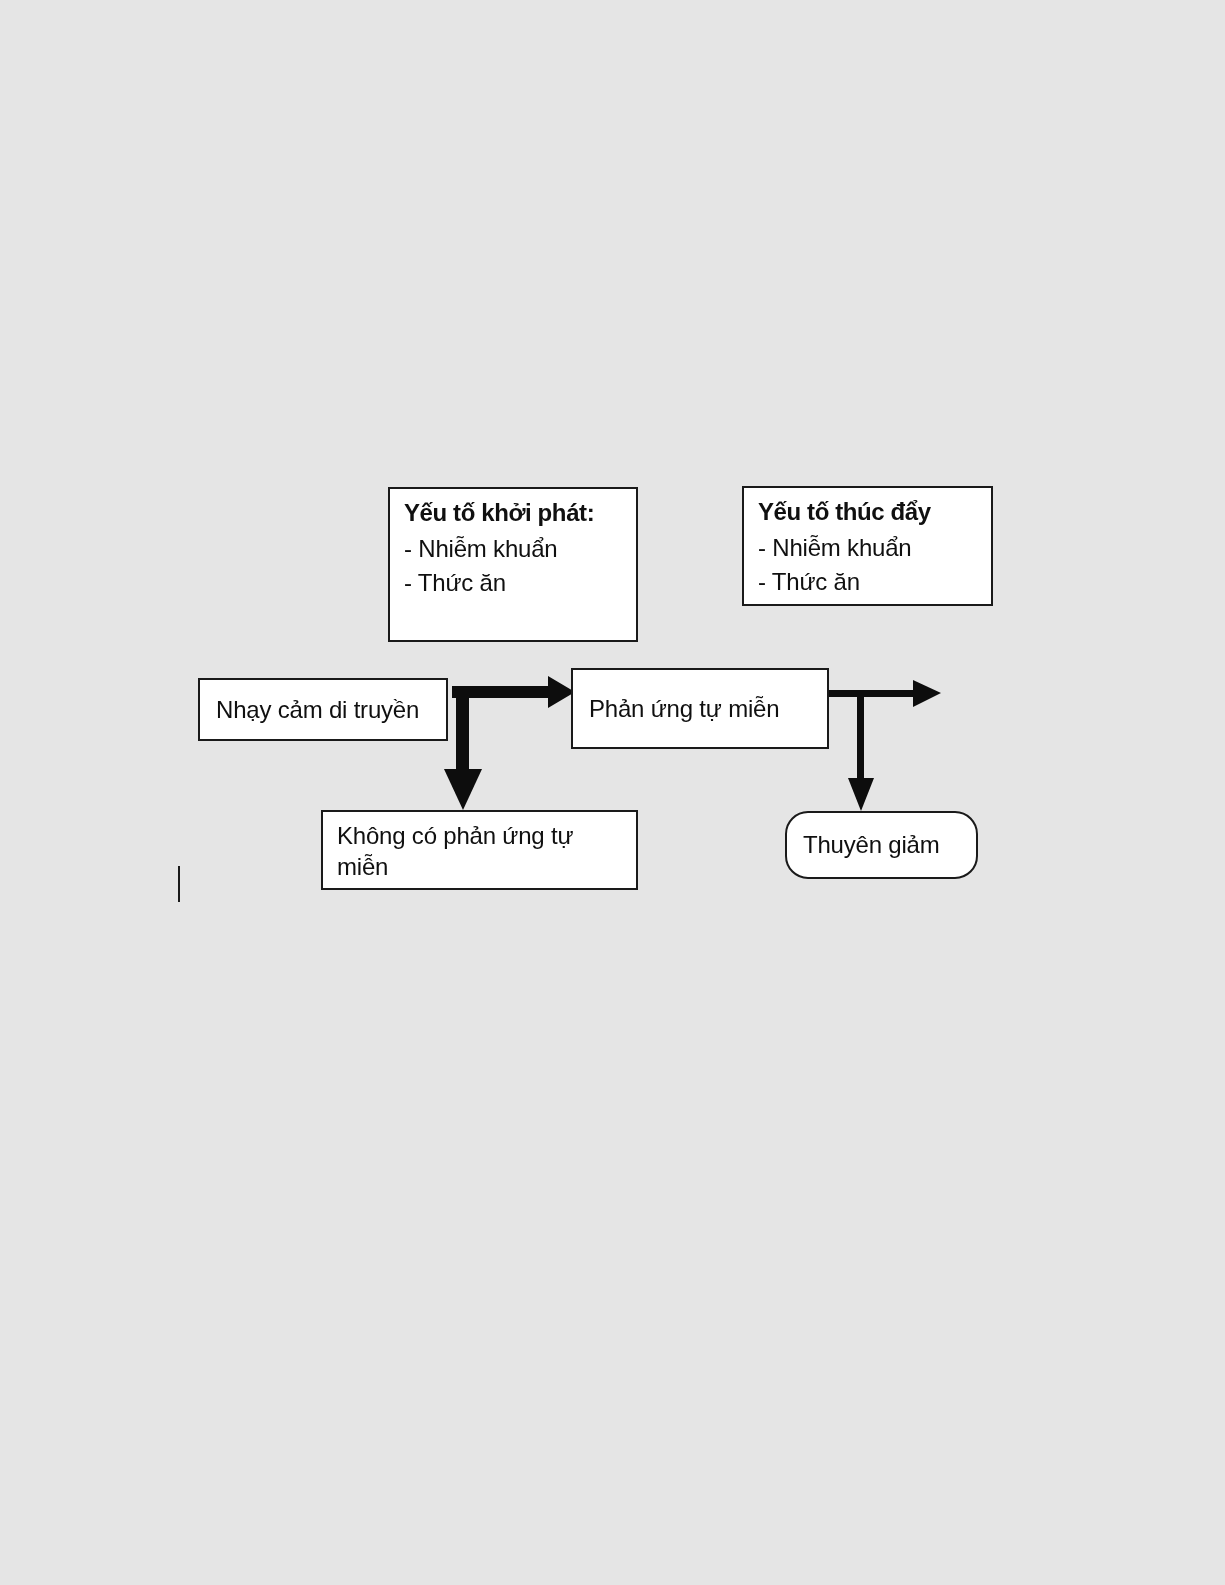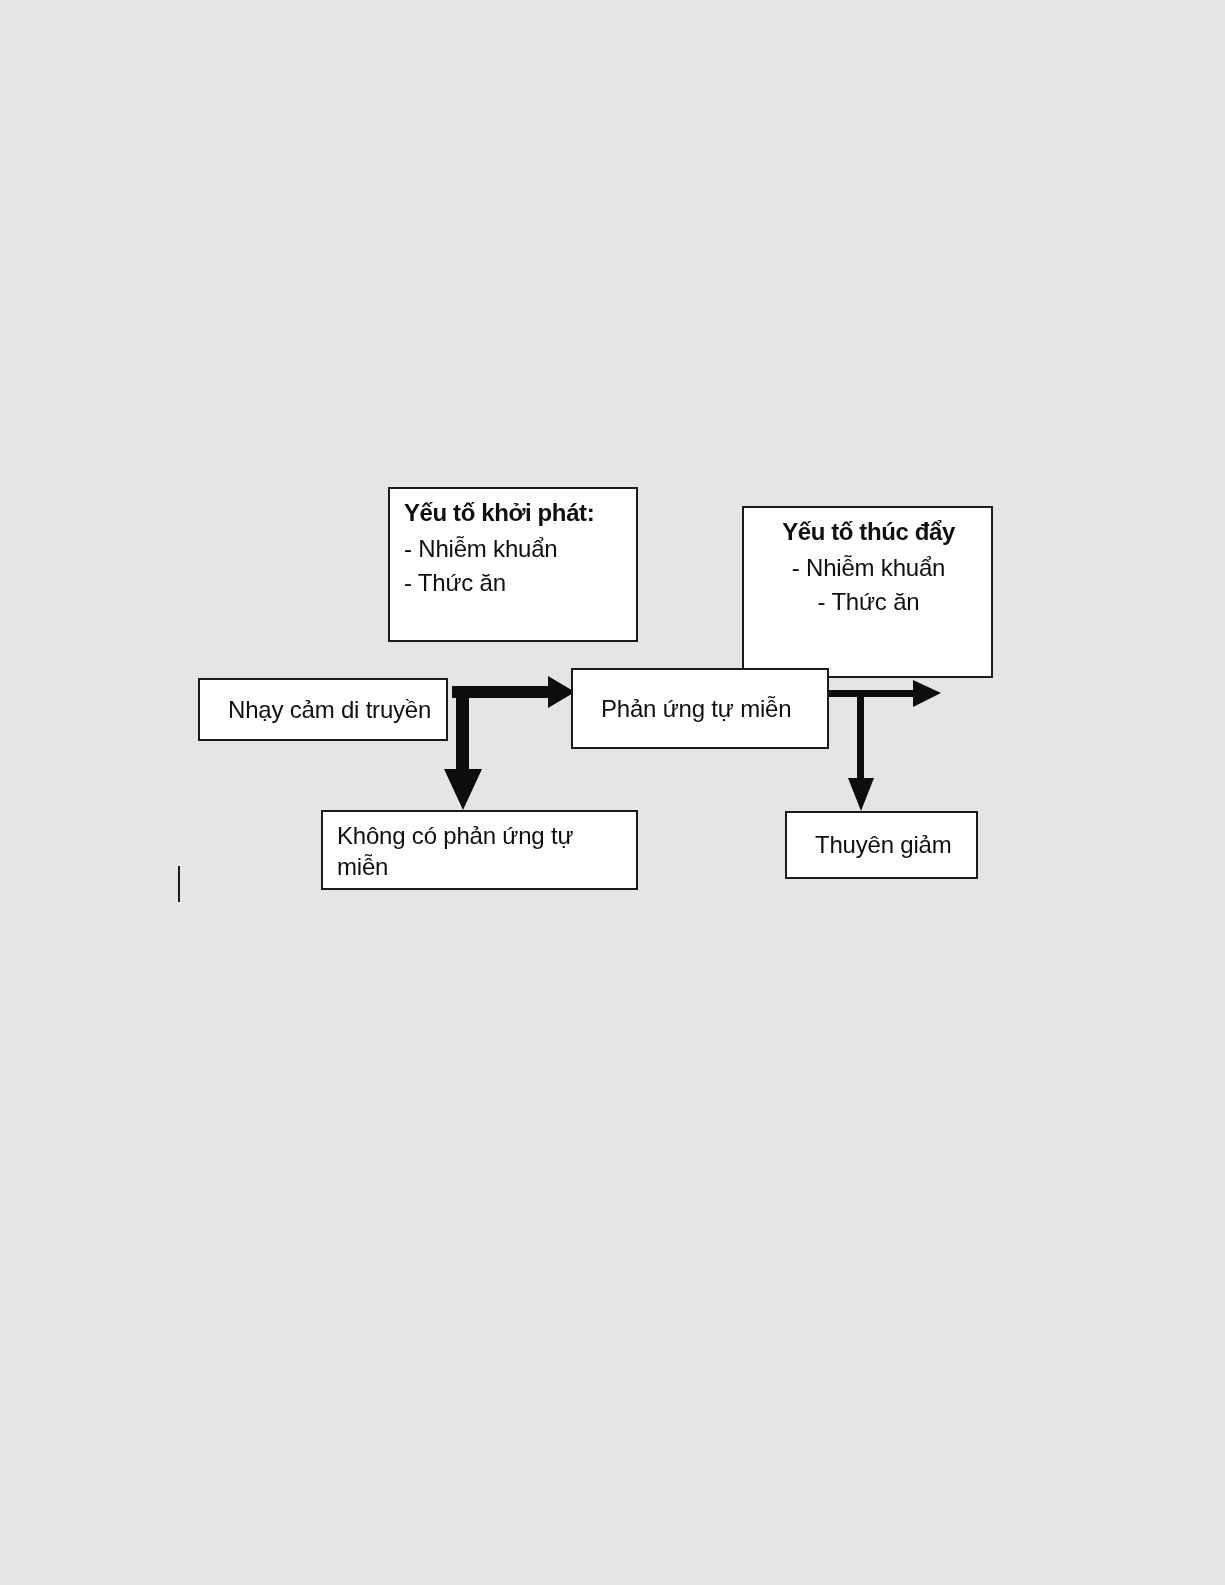--- a/index.html
+++ b/index.html
@@ -37,47 +37,47 @@
   }
   .node .body {
     padding: 8px 12px 0 14px;
   }
   .node.vcenter {
     display: flex;
     align-items: center;
   }
   .node.vcenter .body {
     width: 100%;
-    padding: 0 10px 0 28px;
+    padding: 0 10px 0 16px;
   }
   .ttl {
     font-weight: bold;
     font-size: 24px;
     display: block;
     margin-bottom: 5px;
     letter-spacing: -0.4px;
   }
   .li {
     display: block;
     font-size: 24px;
     margin-bottom: 3px;
   }
   .lbl {
     display: block;
     font-size: 24px;
   }
 
   
   #n-trigger   { left: 388px; top: 487px;  width: 250px; height: 155px; }
-  #n-promote   { left: 742px; top: 506px;  width: 251px; height: 172px; text-align: center; }
+  #n-promote   { left: 742px; top: 486px;  width: 251px; height: 120px; }
   #n-genetic   { left: 198px; top: 678px;  width: 250px; height: 63px;  }
   #n-autoimm   { left: 571px; top: 660px;  width: 258px; height: 81px; margin-top: 8px;  }
   #n-clinical  { left: 940px; top: 676px;  width: 208px; height: 68px;  }
   #n-noautoimm { left: 321px; top: 810px;  width: 317px; height: 80px;  }
-  #n-remission { left: 785px; top: 811px;  width: 193px; height: 68px;  }
+  #n-remission { left: 785px; top: 811px;  width: 193px; height: 68px; border-radius: 23px;  }
 
   .svg-layer {
     position: absolute;
     left: 0; top: 0;
     width: 1225px;
     height: 1585px;
     pointer-events: none;
   }
 </style>
 </head>

